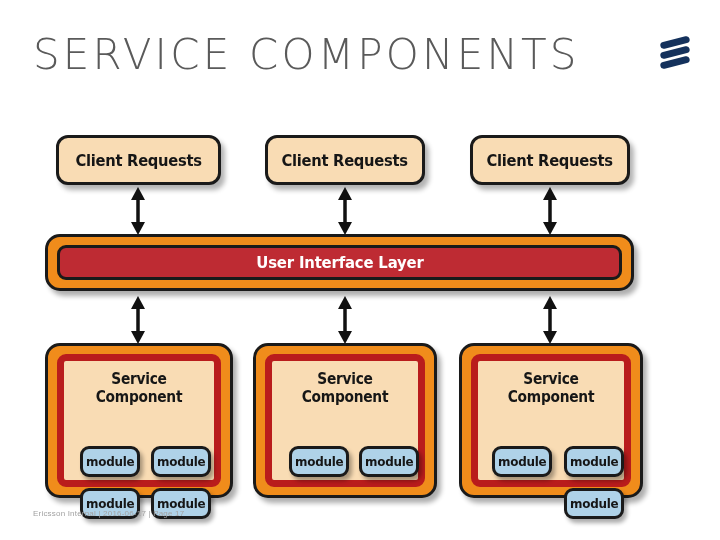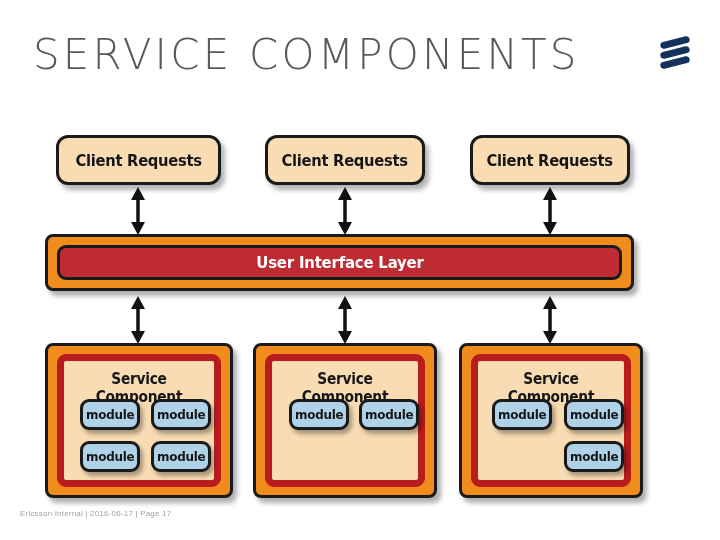--- a/index.html
+++ b/index.html
@@ -68,21 +68,21 @@
     font-weight: bold;
     color: #161616;
     letter-spacing: -0.3px;
     transform: scaleX(0.92);
   }
 
   
   .orange-frame {
     background: #F08C1B;
     border: 3px solid #1a1a1a;
-    border-radius: 8px;
+    border-radius: 15px;
     box-shadow: 4px 5px 5px rgba(0,0,0,0.32);
     box-sizing: border-box;
   }
 
   
   #ui-layer-inner {
     position: absolute;
     left: 9px;
     top: 8px;
     right: 9px;
@@ -136,40 +136,41 @@
     background: #AFD2E8;
     border: 3px solid #1a1a1a;
     border-radius: 9px;
     box-shadow: 3px 4px 4px rgba(0,0,0,0.33);
     box-sizing: border-box;
     display: flex;
     align-items: center;
     justify-content: center;
     width: 60px;
     height: 31px;
+    margin-top: 47px;
   }
   .module .label {
     font-family: "DejaVu Sans", sans-serif;
     font-size: 13px;
     font-weight: bold;
     color: #161616;
     letter-spacing: -0.3px;
     transform: scaleX(0.92);
   }
 
   
   .arrow {
     position: absolute;
     width: 18px;
   }
 
   
   #slide-footer {
     position: absolute;
-    left: 20px;
+    left: 33px;
     bottom: 22px;
     font-family: "Liberation Sans", sans-serif;
     font-size: 8px;
     color: #a2a2a2;
     letter-spacing: 0.2px;
     white-space: nowrap;
   }
 </style>
 </head>
 <body>

